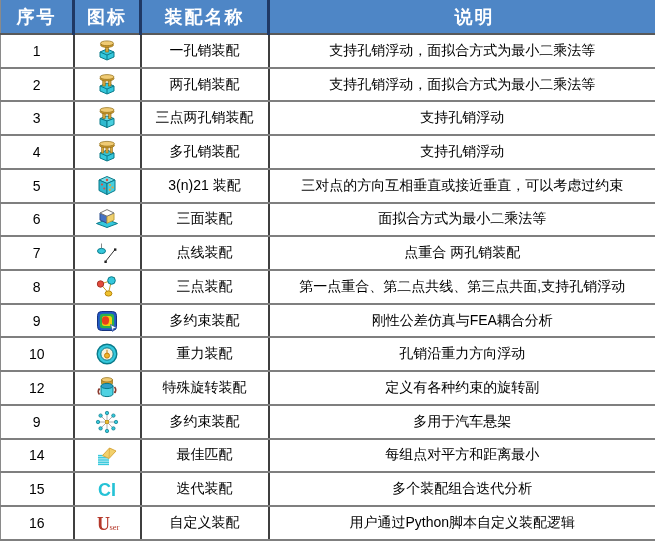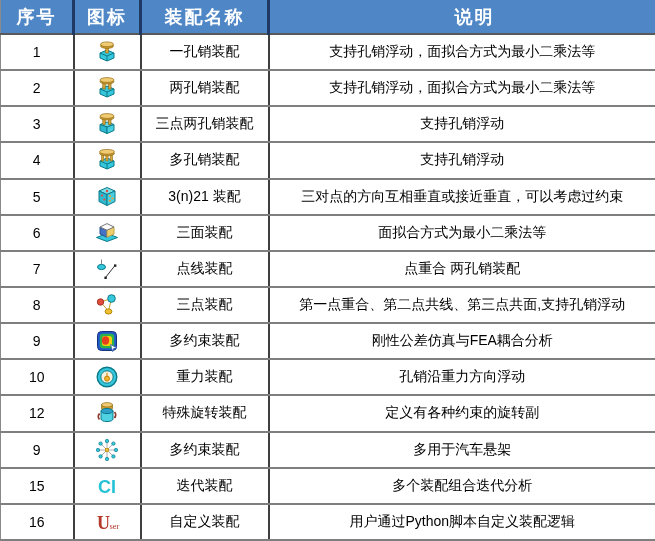--- a/index.html
+++ b/index.html
@@ -240,20 +240,39 @@
             <circle cx="6.6" cy="19.4" r="1.7"></circle>
                 <circle cx="19.4" cy="19.4" r="1.7"></circle>
           </g>
           <rect x="11.5" y="11.5" width="3" height="3" fill="#EFC12F" stroke="#B8860B" stroke-width="0.7"></rect>
         </svg>
       </td>
       <td class="name">多约束装配</td>
       <td class="desc">多用于汽车悬架</td>
     </tr>
 
+    <tr>
+      <td class="num">14</td>
+      <td class="icon-cell">
+        <svg width="26" height="26" viewBox="0 0 26 26">
+          <g stroke="#35C8DC" stroke-width="1.3">
+            <line x1="4" y1="13.5" x2="15" y2="13.5"></line>
+                <line x1="4" y1="15.3" x2="15" y2="15.3"></line>
+            <line x1="4" y1="17.1" x2="15" y2="17.1"></line>
+                <line x1="4" y1="18.9" x2="15" y2="18.9"></line>
+            <line x1="4" y1="20.7" x2="15" y2="20.7"></line>
+                <line x1="4" y1="22.5" x2="15" y2="22.5"></line>
+          </g>
+          <path d="M8.5 13.5 L15.5 6 L22 9 L15 16.5 Z" fill="#F2D06B" stroke="#D9A93F"></path>
+          <path d="M15.5 6 L15 16.5" fill="none" stroke="#D9A93F" stroke-width="0.8"></path>
+        </svg>
+      </td>
+      <td class="name">最佳匹配</td>
+      <td class="desc">每组点对平方和距离最小</td>
+    </tr>
 
     <tr>
       <td class="num">15</td>
       <td class="icon-cell">
         <svg width="26" height="26" viewBox="0 0 26 26">
           <text x="13" y="19.5" text-anchor="middle" font-family="Liberation Sans, sans-serif" font-size="18" font-weight="bold" fill="#25C2D6">CI</text>
         </svg>
       </td>
       <td class="name">迭代装配</td>
       <td class="desc">多个装配组合迭代分析</td>

